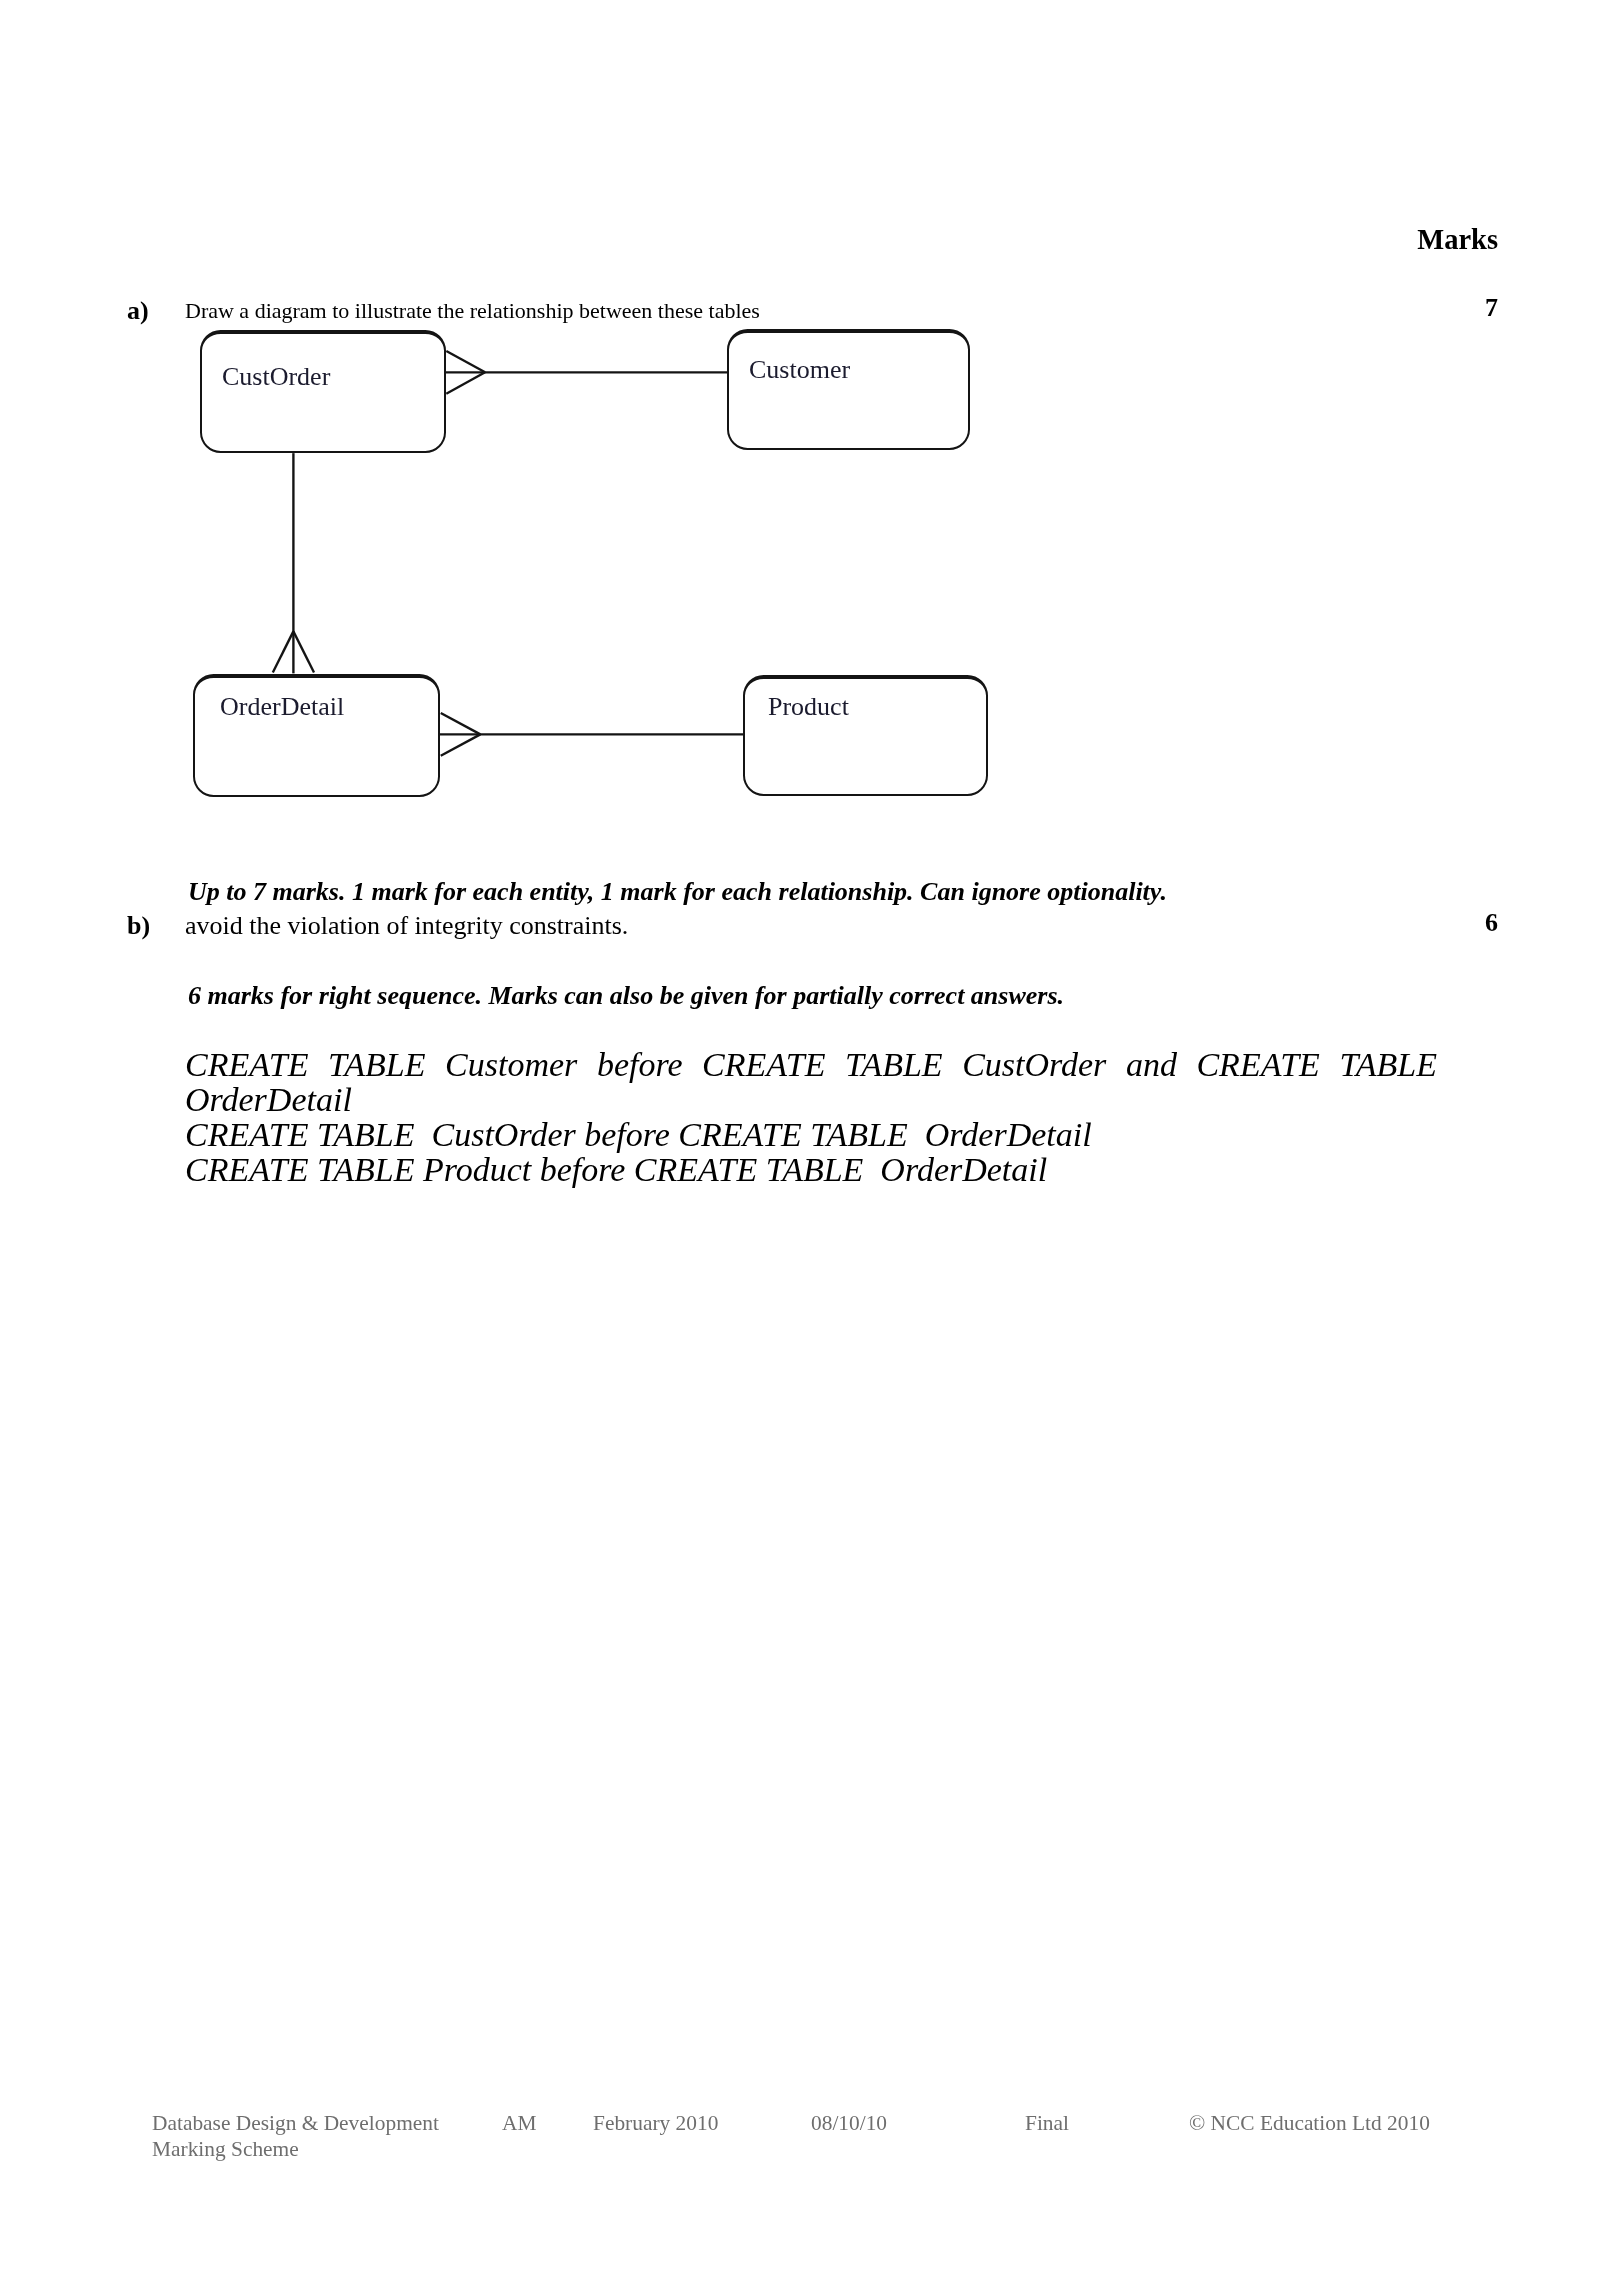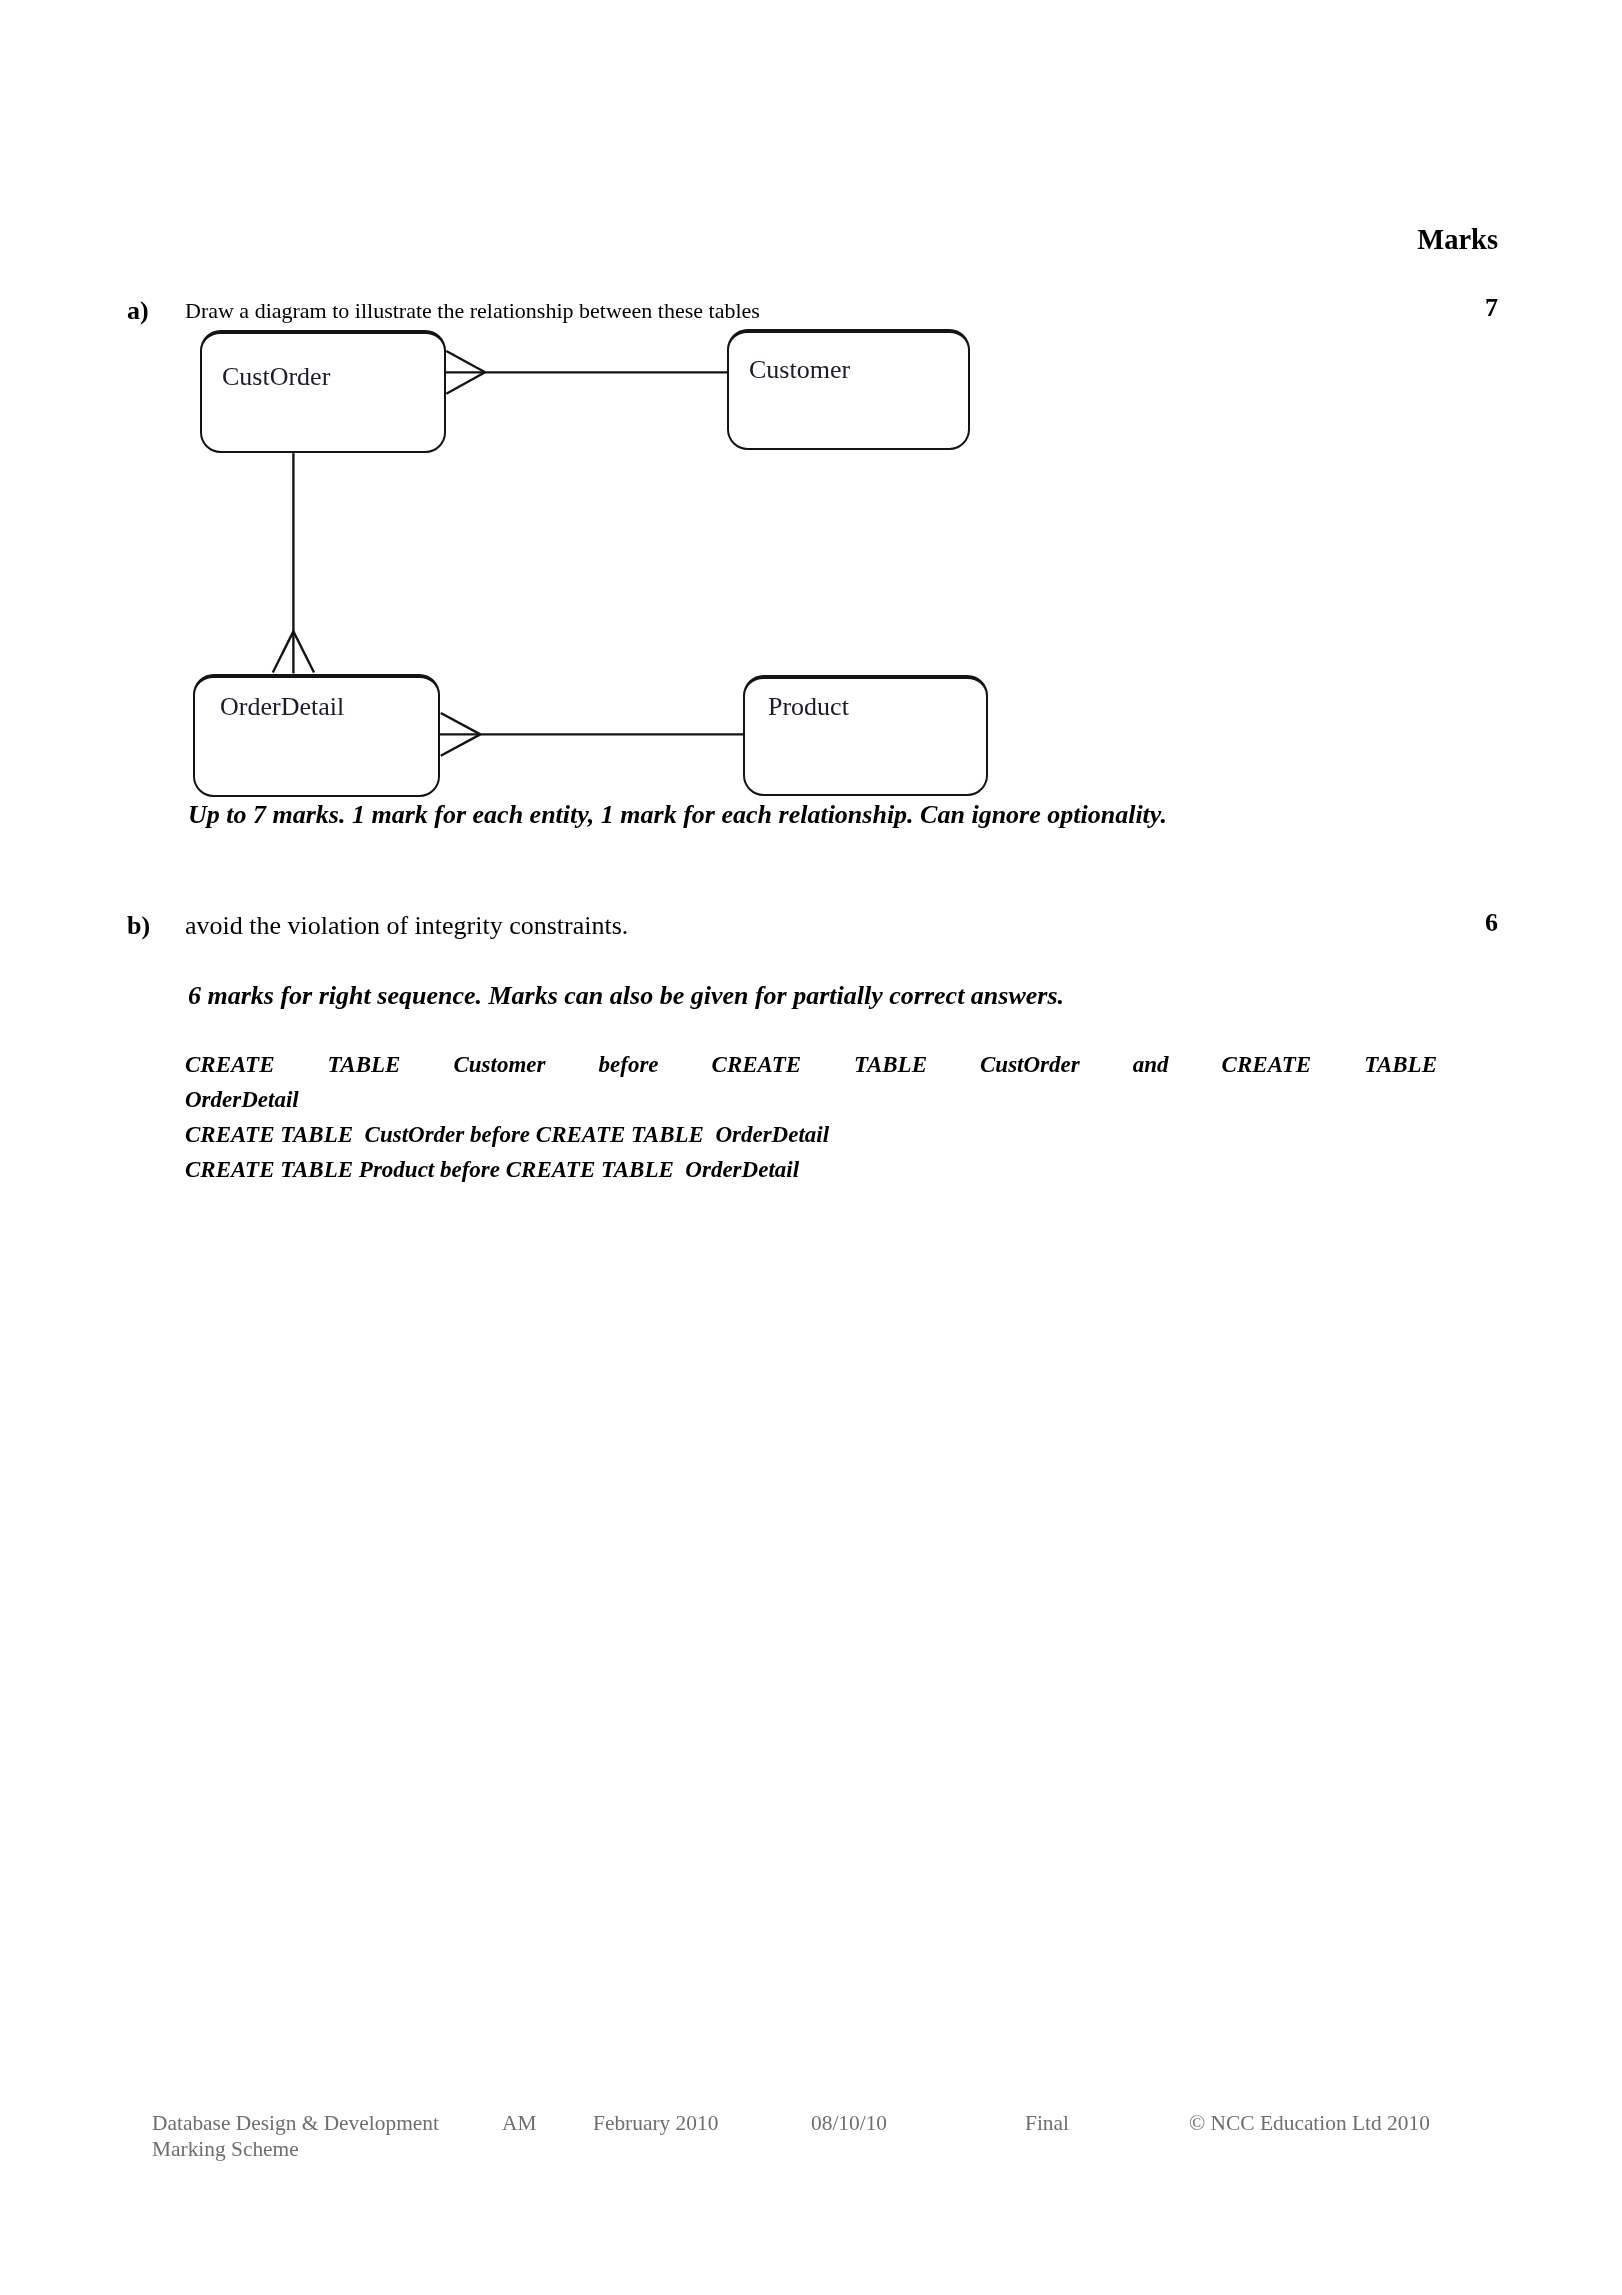--- a/index.html
+++ b/index.html
@@ -43,27 +43,27 @@
     left: 185px; top: 908px; width: 1252px;
     font-size: 26px; line-height: 35px;
   }
   .line-justify {
     text-align: justify;
     text-align-last: justify;
   }
   .note {
     font-size: 26px; font-weight: bold; font-style: italic; line-height: 35px;
   }
-  .note-a { left: 188px; top: 797px; }
+  .note-a { left: 188px; top: 874px; }
   .note-b { left: 188px; top: 978px; }
 
   
   .answer-block {
     left: 185px; top: 1047px; width: 1252px;
-    font-size: 23px; font-weight: bold; font-style: italic; line-height: 35px;
+    font-size: 34px; font-weight: normal; font-style: italic; line-height: 35px;
   }
   .answer-line-pre { white-space: pre-wrap; }
 
   
   .diagram-svg { left: 0; top: 0; z-index: 1; }
   .entity-box {
     position: absolute; z-index: 2;
     background: #ffffff;
     border: 2.4px solid #141414;
     border-top-width: 4px;

